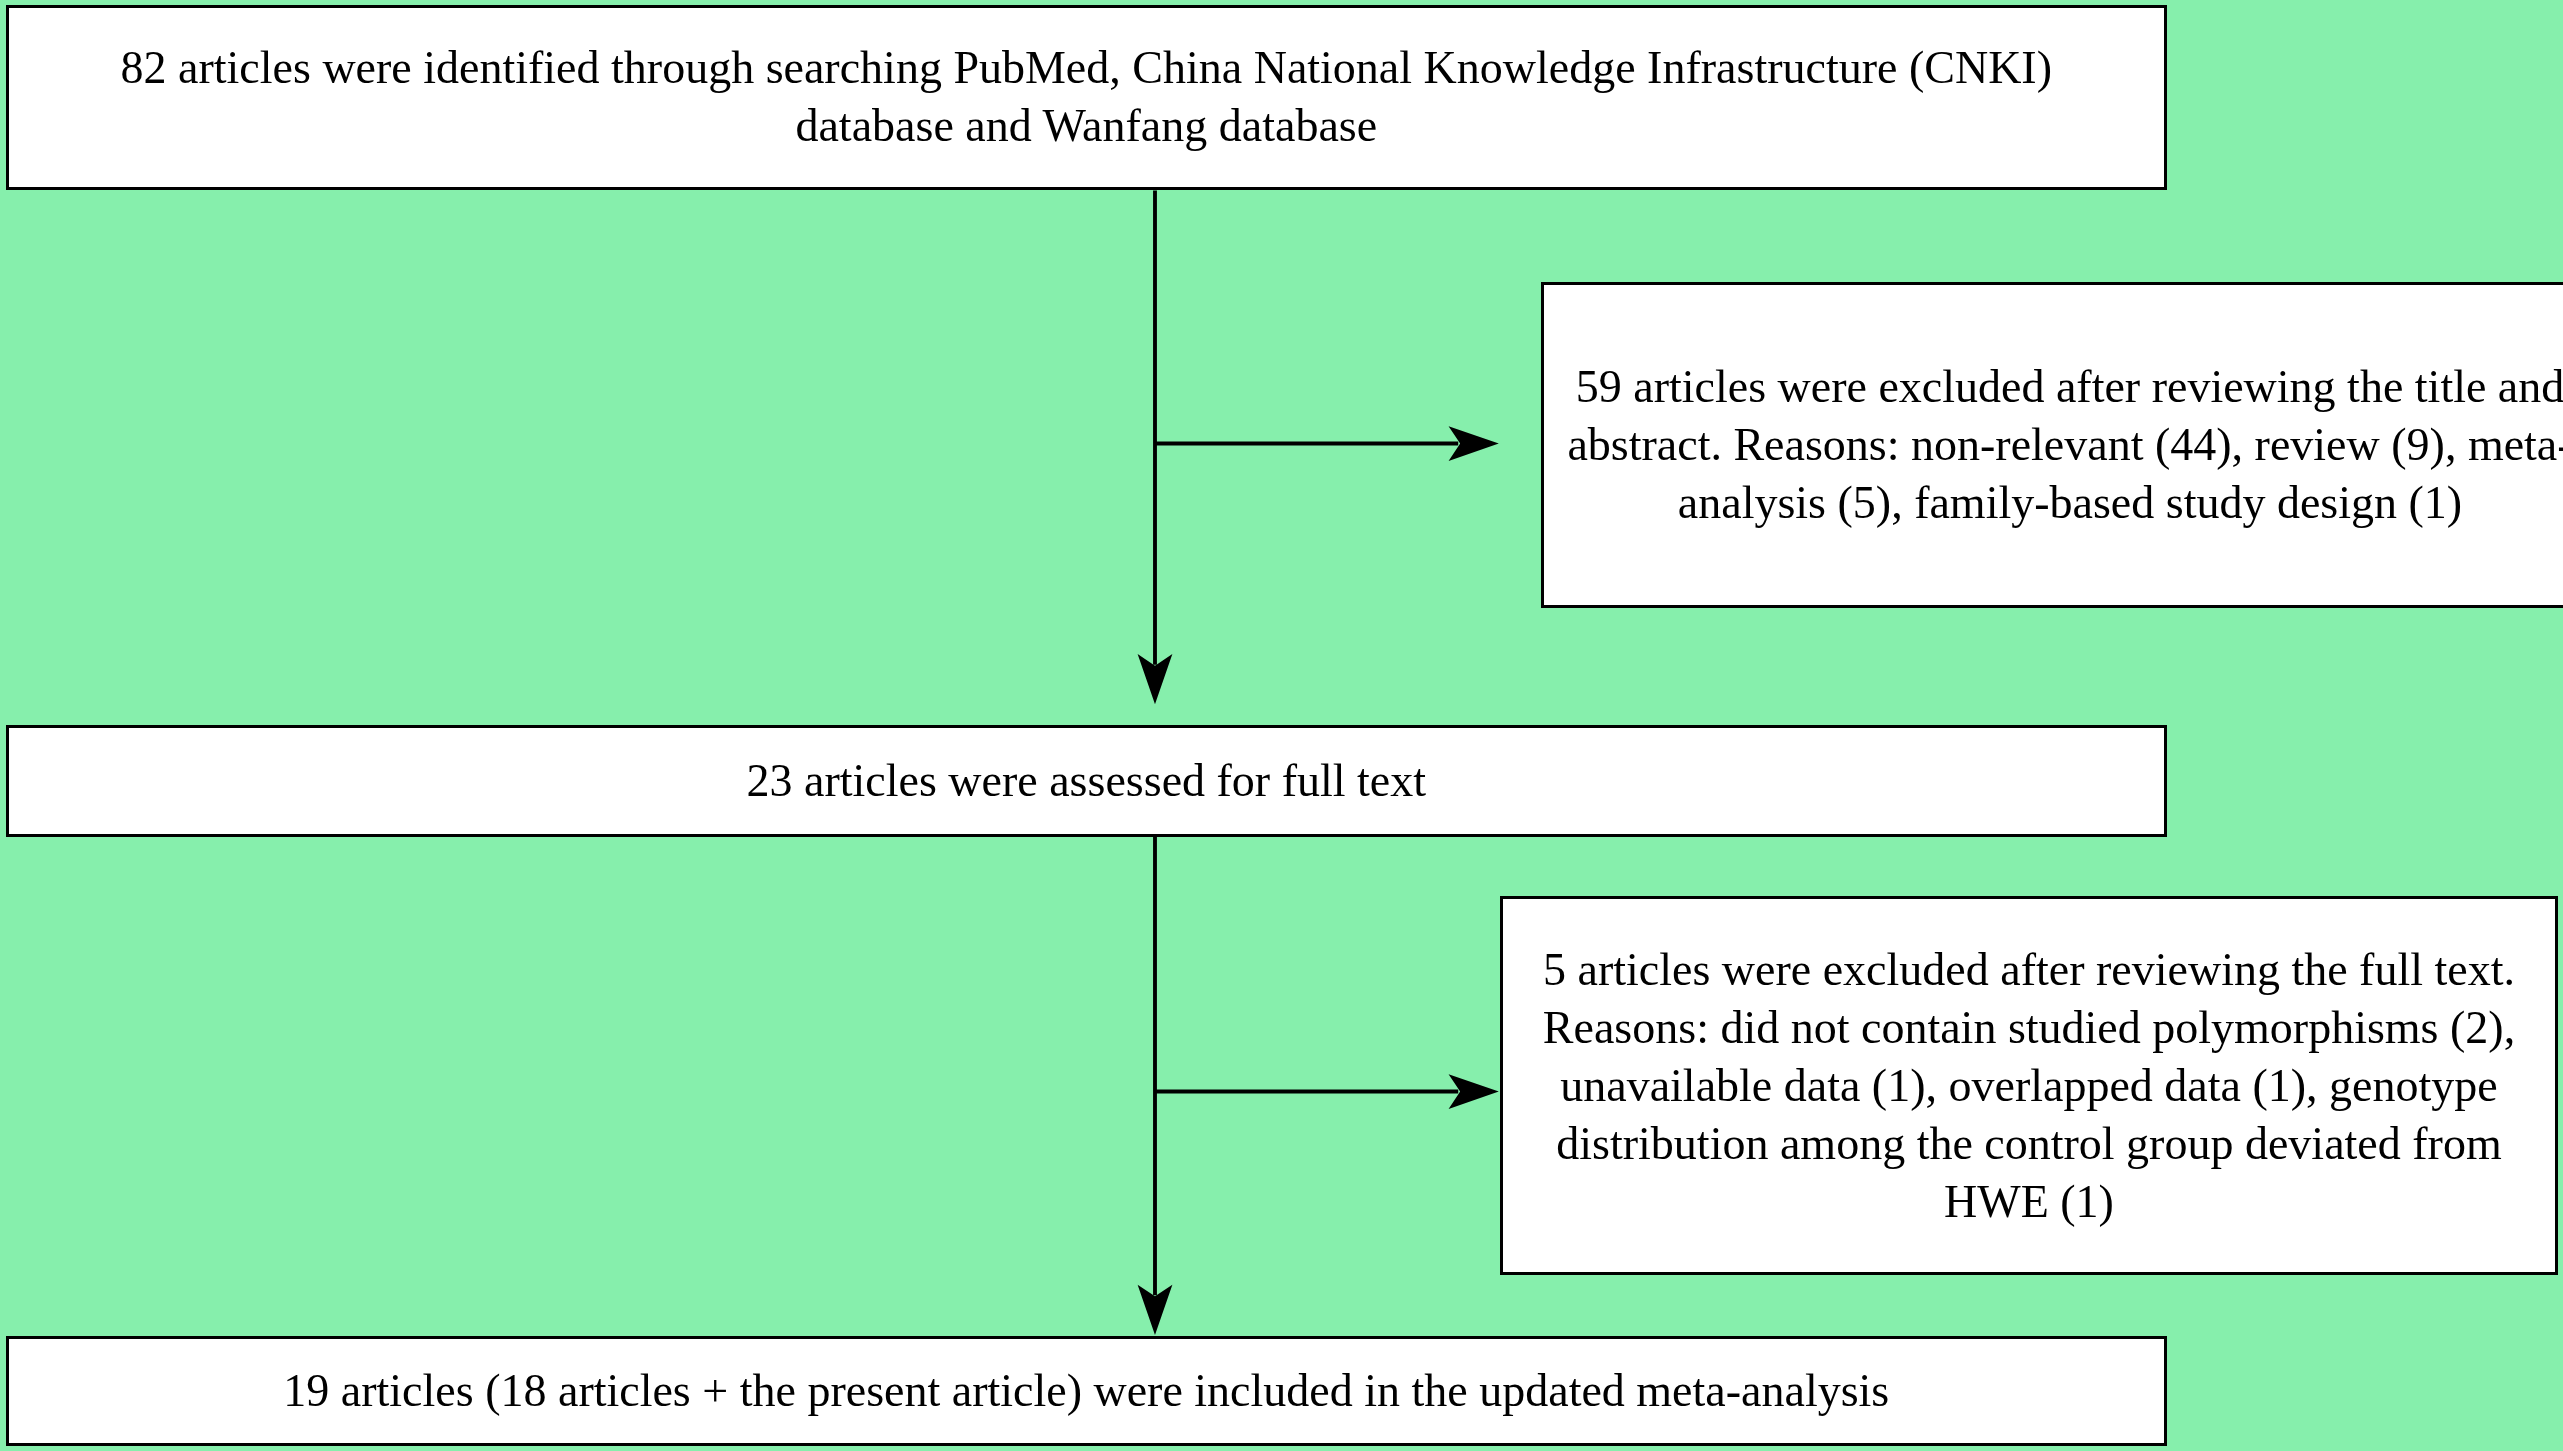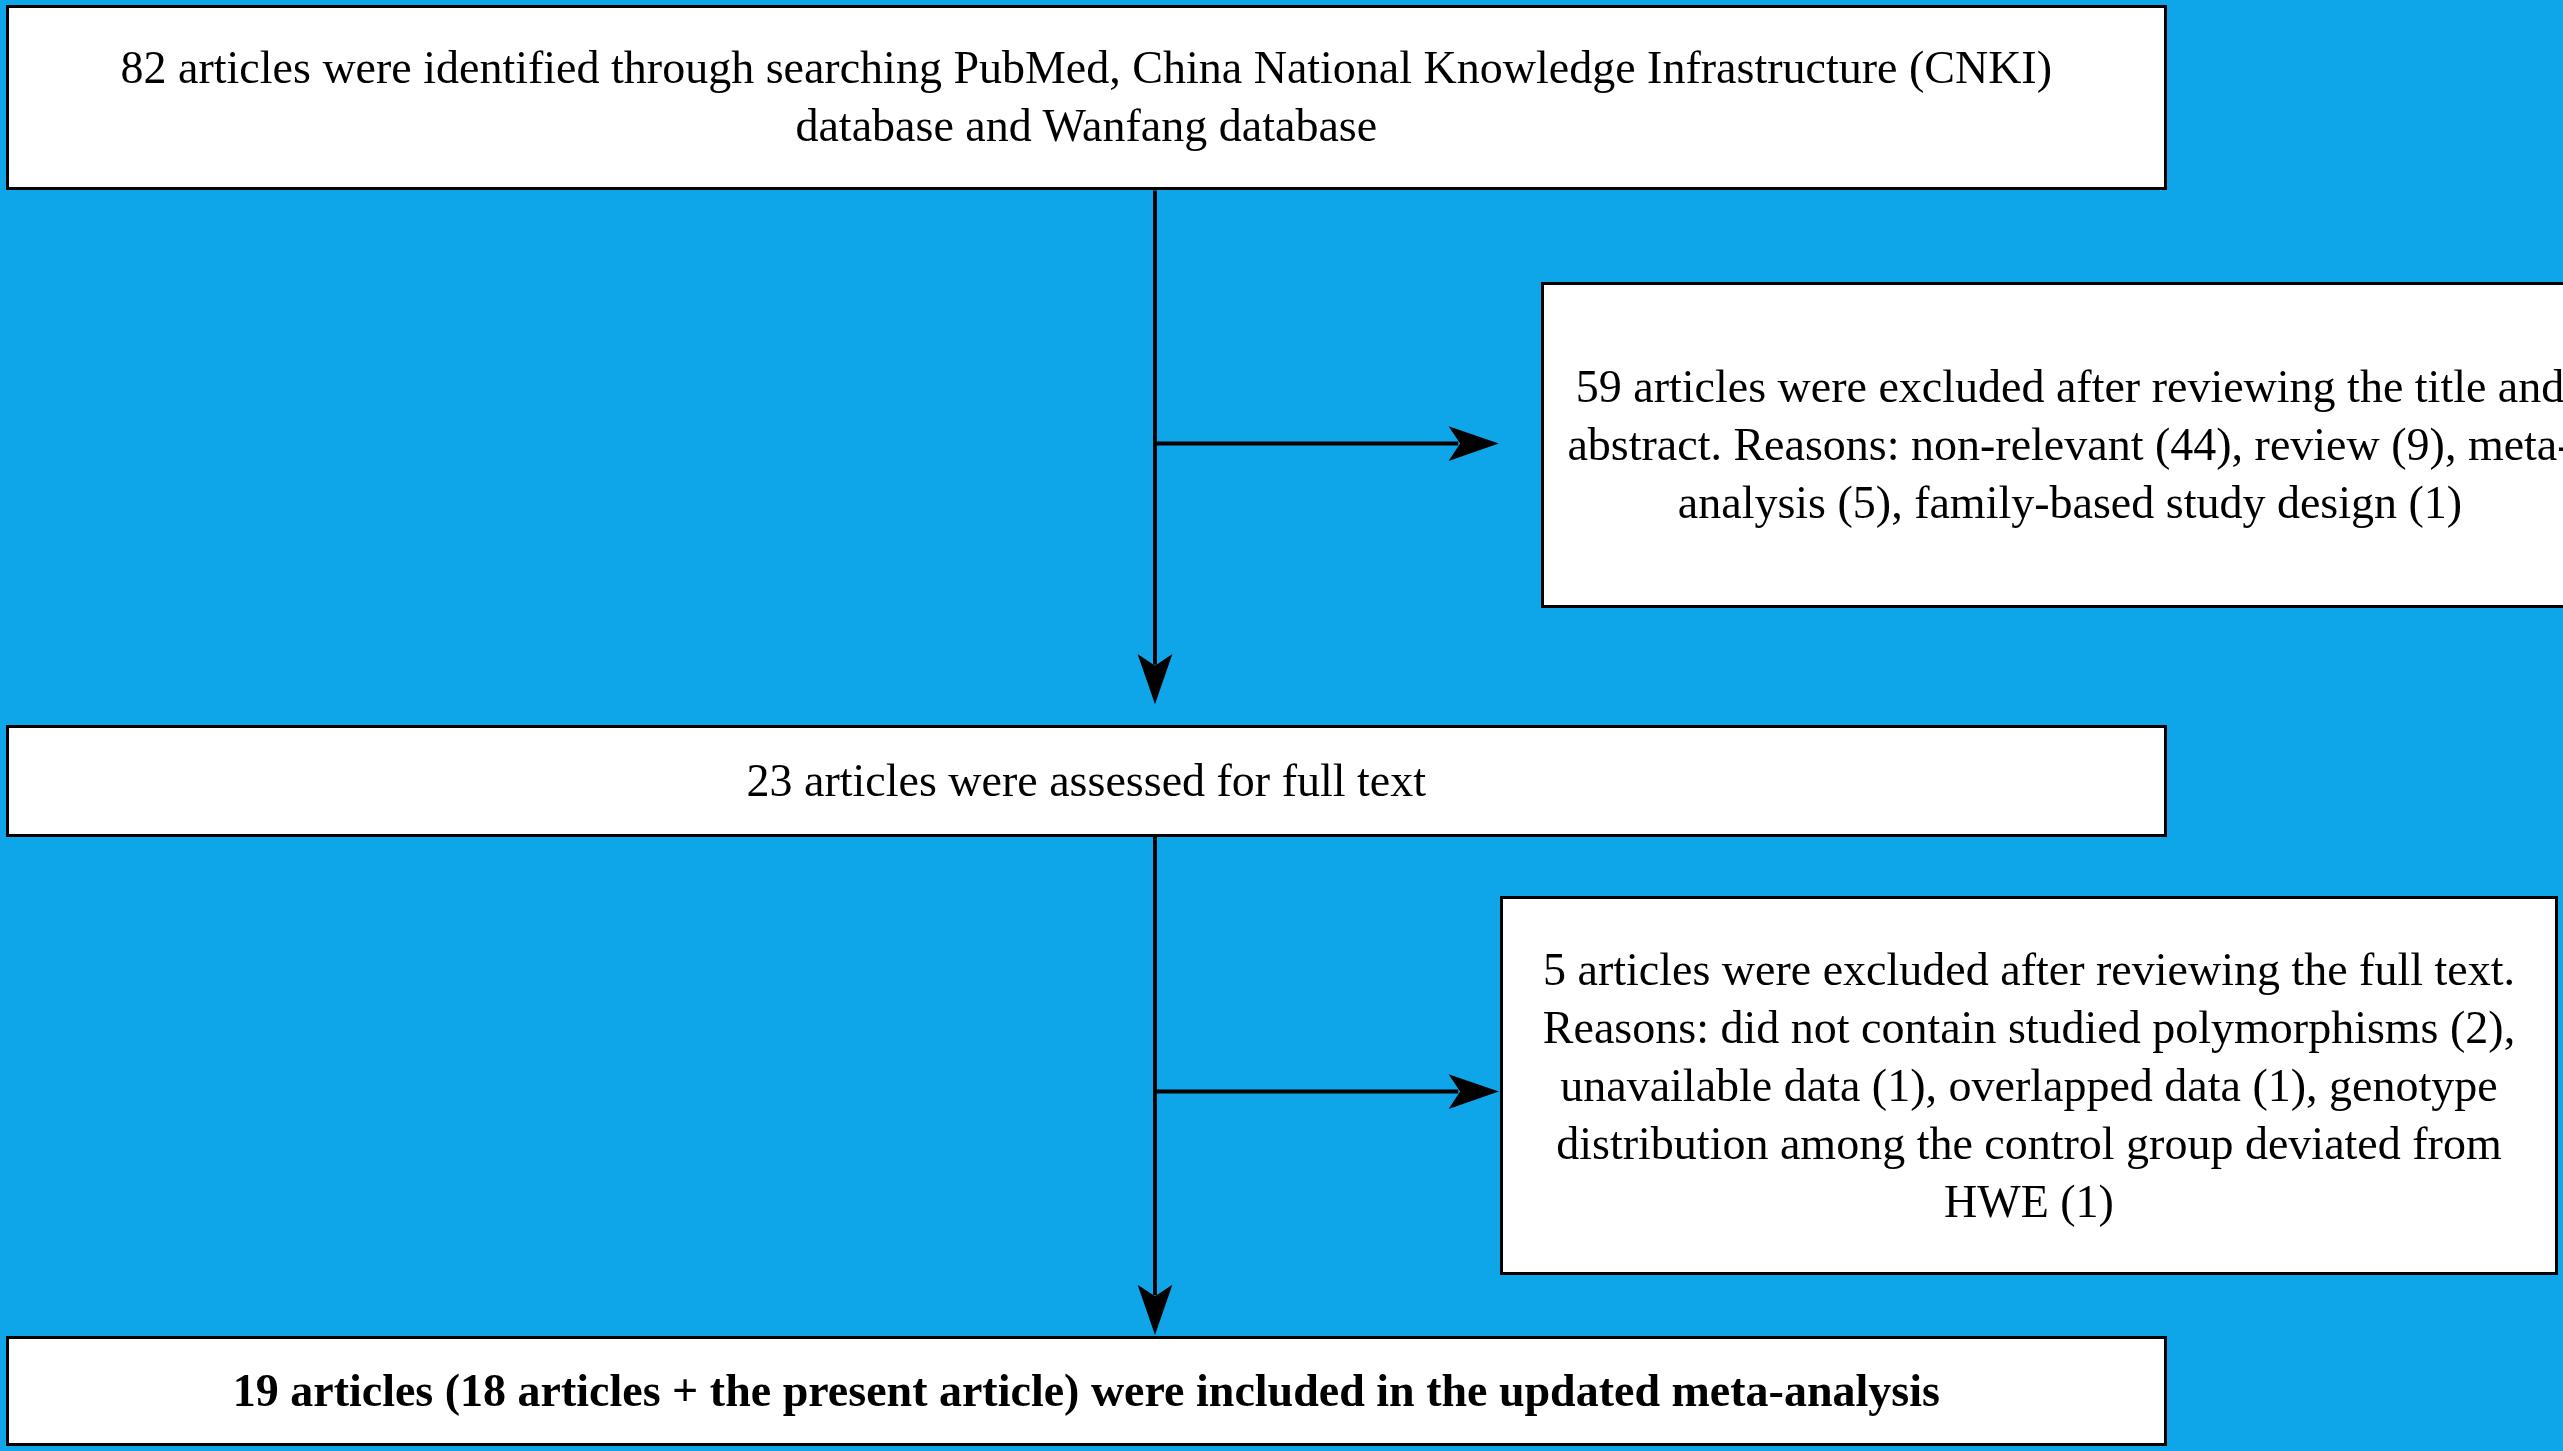--- a/index.html
+++ b/index.html
@@ -4,21 +4,21 @@
 <style>
   html, body {
     margin: 0;
     padding: 0;
     background: #ffffff;
   }
   #canvas {
     position: relative;
     width: 2563px;
     height: 1452px;
-    background: #0ea5e9;
+    background: #86efac;
     font-family: "Liberation Serif", "DejaVu Serif", serif;
     color: #000000;
   }
   .flow-box {
     position: absolute;
     box-sizing: border-box;
     border: 3.9px solid #000000;
     background: #ffffff;
     display: flex;
     align-items: center;
@@ -41,21 +41,21 @@
     margin-left: 41px;
   }
   #box-assessed {
     left: 5.8px; top: 705px; width: 2161px; height: 112px; margin-top: 20px;
   }
   #box-excluded-full-text {
     left: 1500px; top: 896px; width: 1058px; height: 379px;
     padding: 0 30px;
   }
   #box-included {
-    left: 5.8px; top: 1336px; width: 2161px; height: 110px; font-weight: bold;
+    left: 5.8px; top: 1336px; width: 2161px; height: 110px;
   }
   #arrow-layer {
     position: absolute;
     left: 0; top: 0;
     width: 2563px;
     height: 1452px;
   }
   #arrow-layer line {
     stroke: #000000;
     stroke-width: 4;

